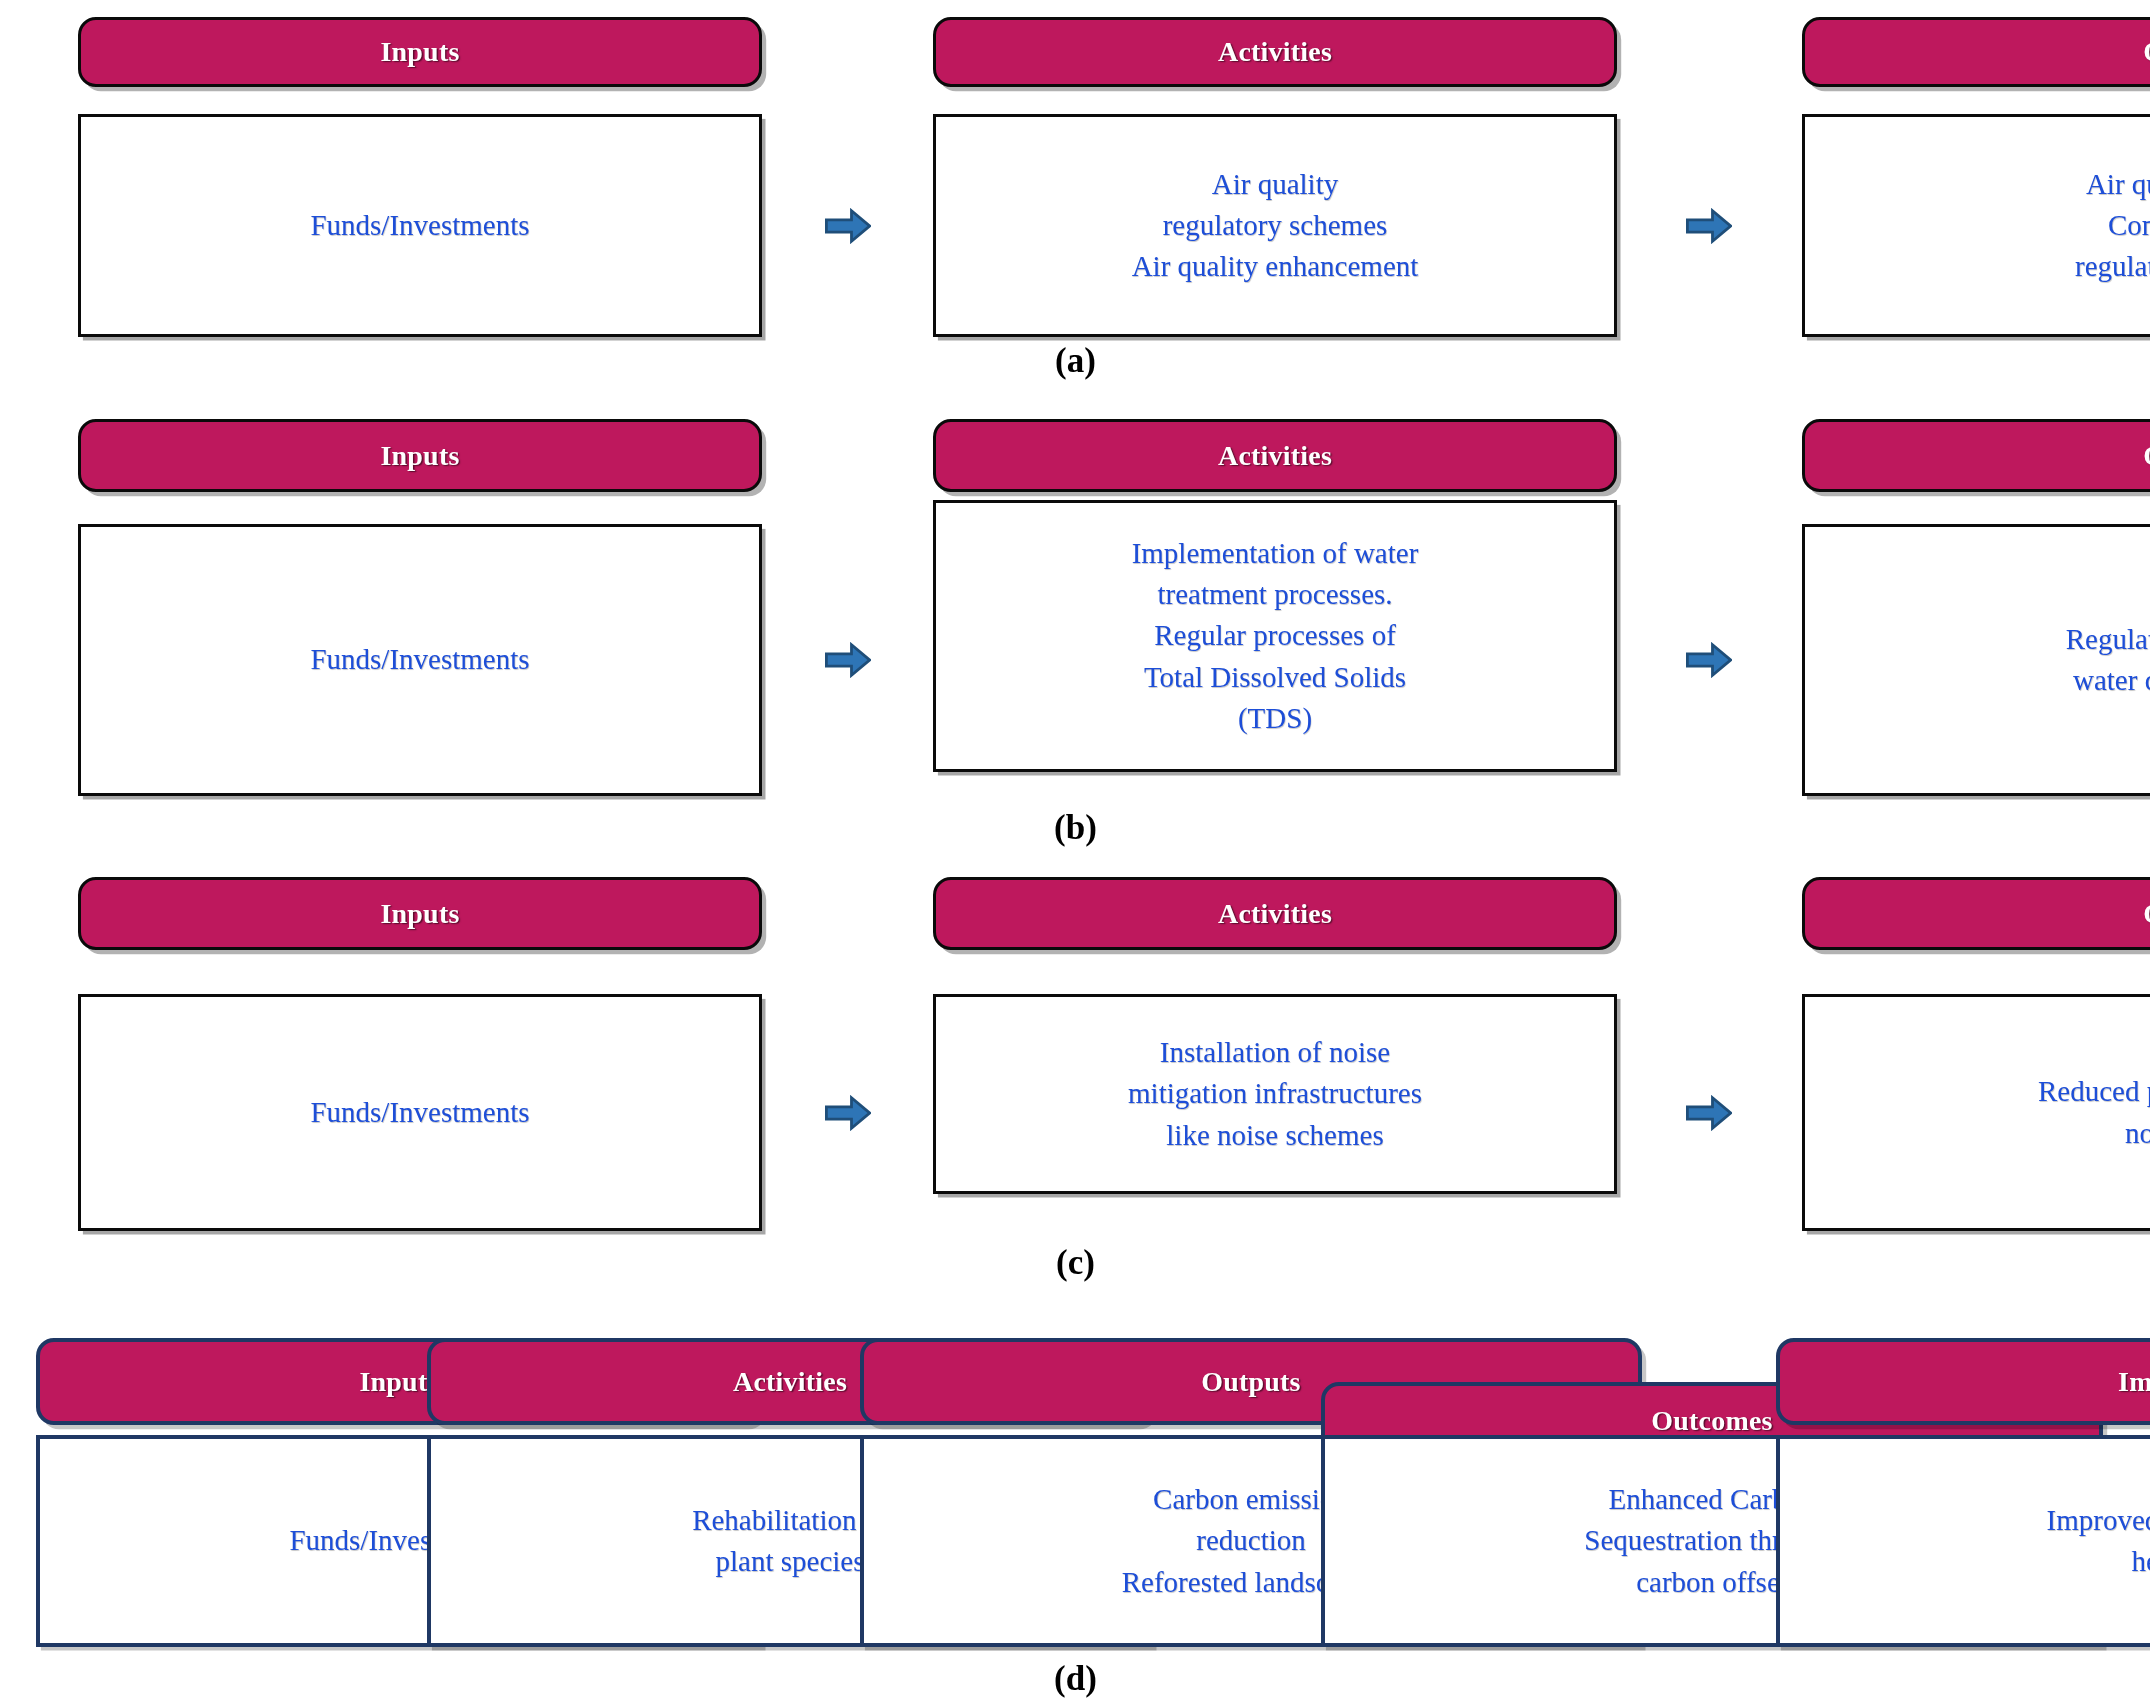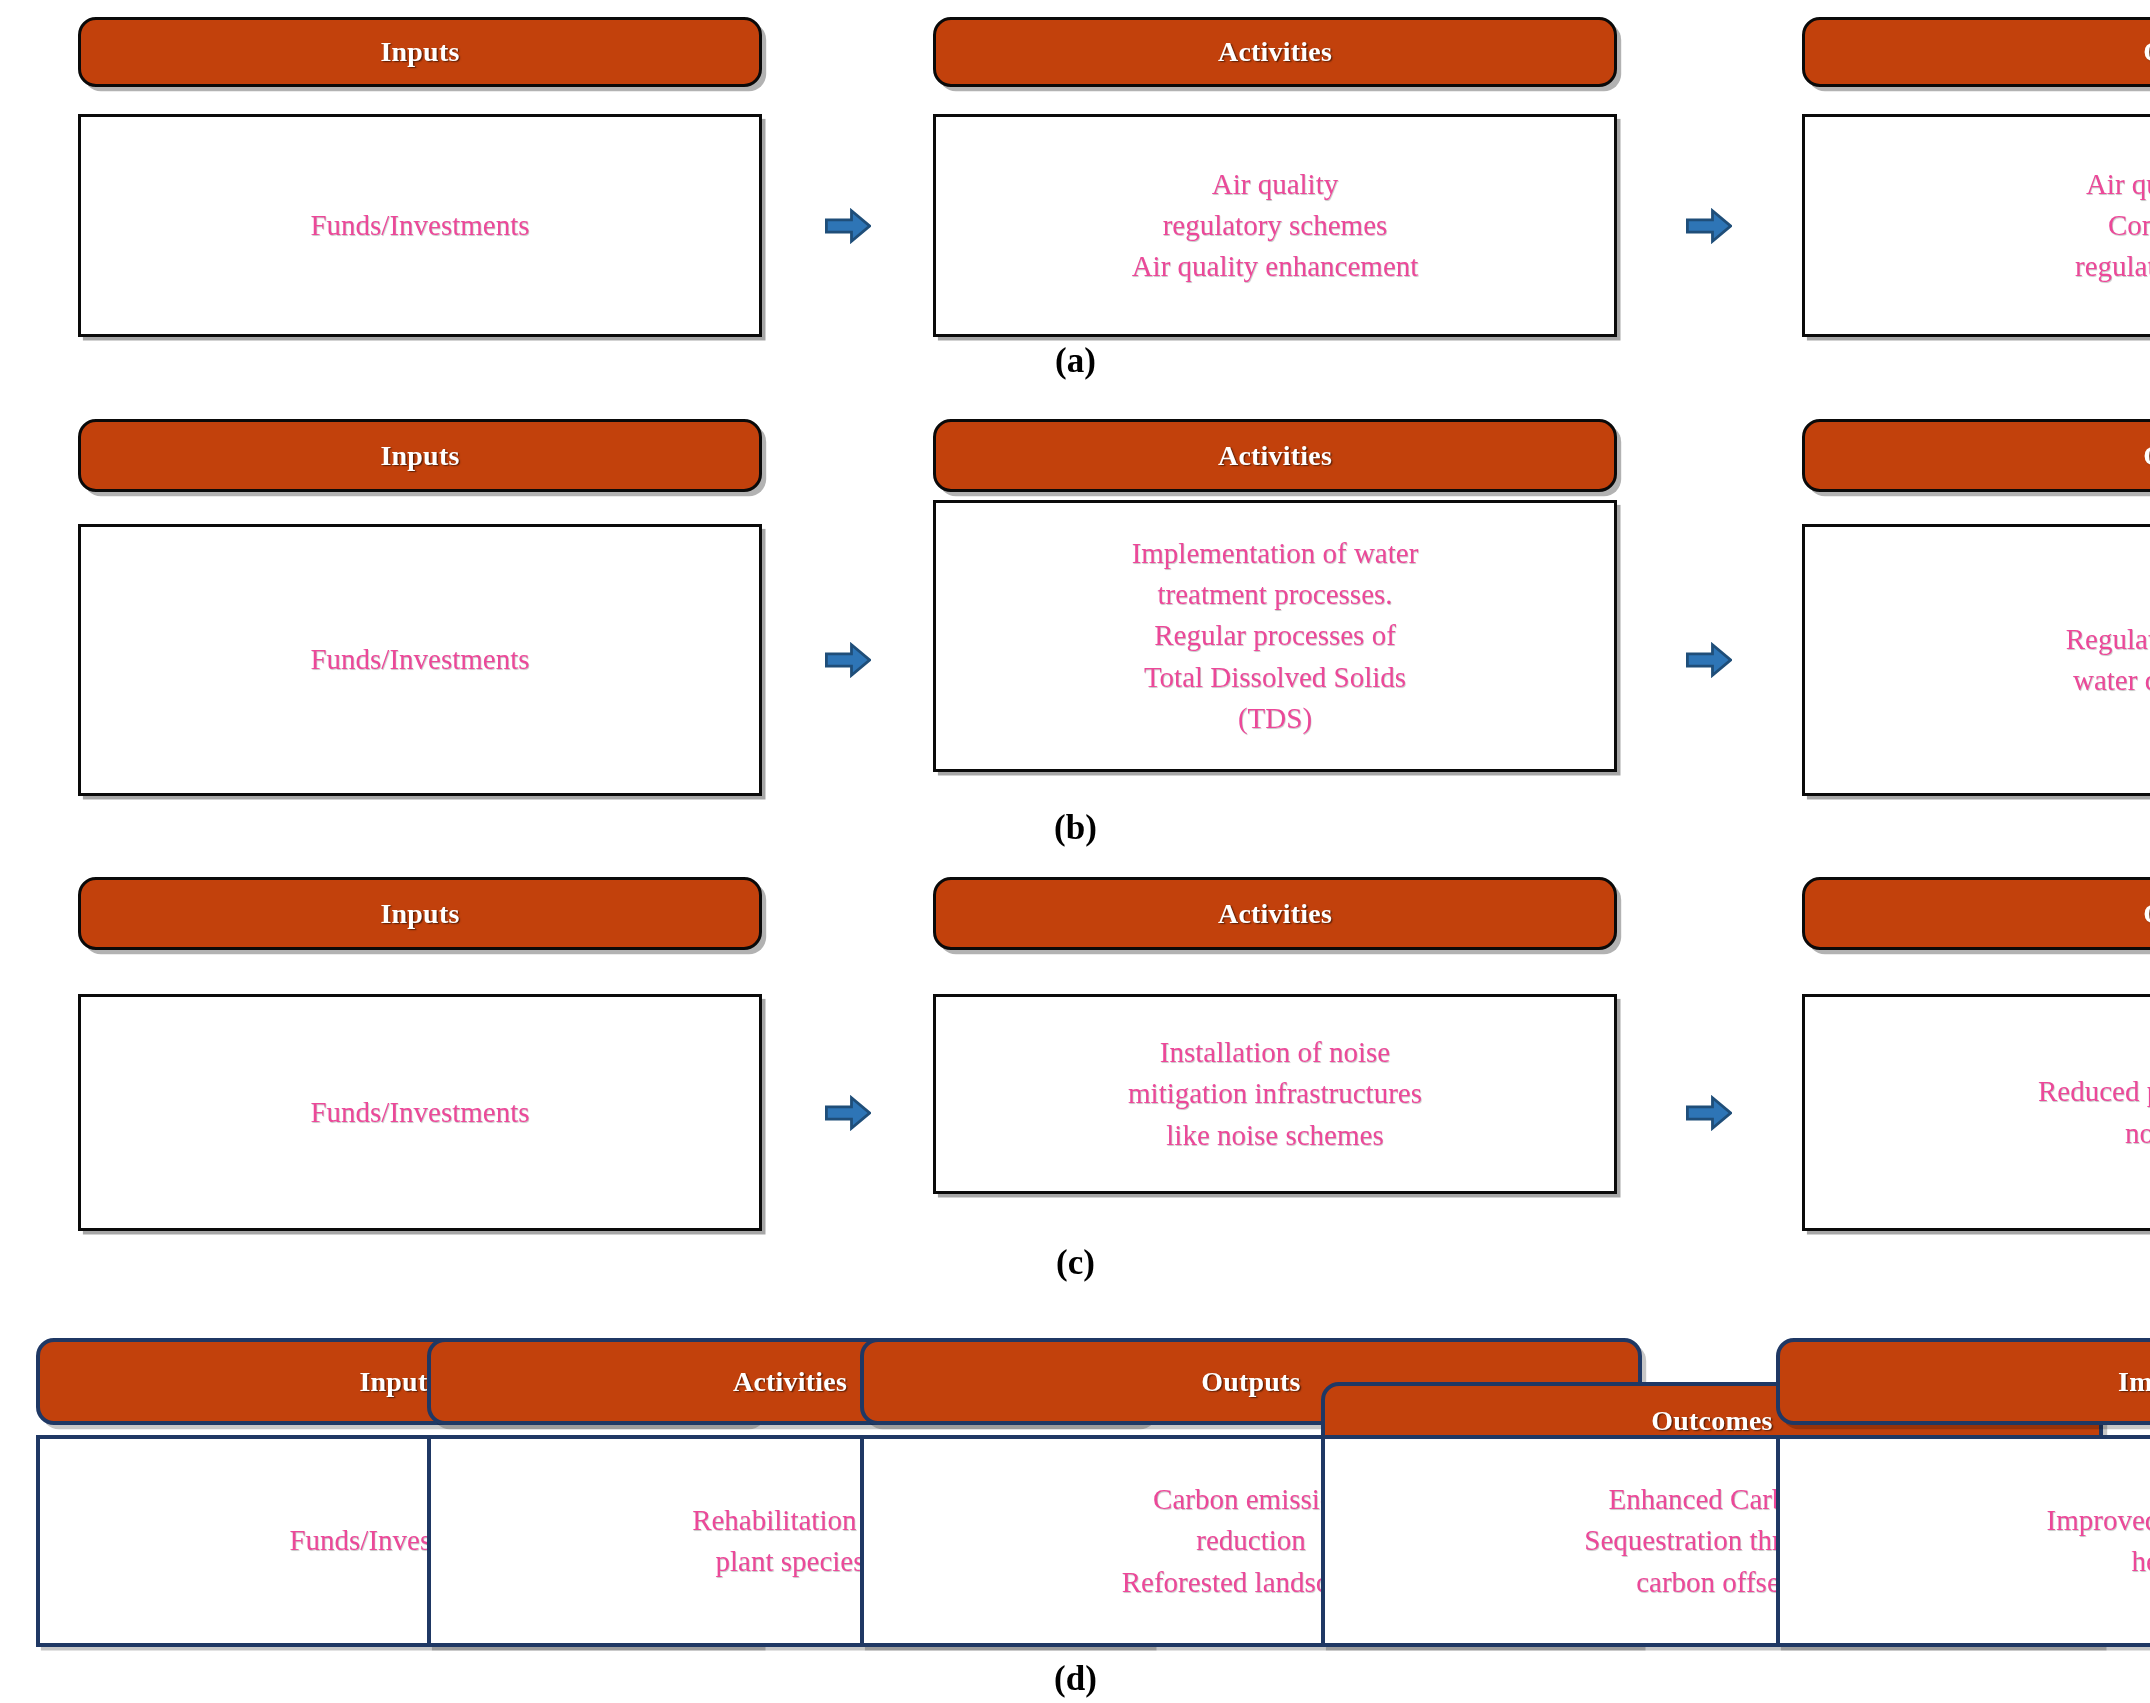--- a/index.html
+++ b/index.html
@@ -14,21 +14,21 @@
     font-family: "Liberation Serif", "DejaVu Serif", serif;
     overflow: hidden;
     position: relative;
   }
 
   .figure {
     position: relative;
     width: 2151px;
   }
   .hdr {
-    background: #c2410c;
+    background: #be185d;
     border-radius: 18px;
     display: flex;
     align-items: center;
     justify-content: center;
     box-sizing: border-box;
     height: 57px;
     position: relative;
   }
   .hdr.black {
     border: 3.5px solid #0a0a0a;
@@ -60,21 +60,21 @@
     border: 3.5px solid #0a0a0a;
     box-shadow: 4.2px 4.2px 0 -0.7px rgba(0,0,0,0.35);
   }
   .bx.navy {
     border: 4.2px solid #1F3864;
     box-shadow: 4.2px 4.2px 0 -0.7px rgba(0,0,0,0.22);
   }
   .bx-text {
     font-size: 29px;
     line-height: 1.42;
-    color: #ec4899;
+    color: #1d4ed8;
     padding: 2.8px 8.4px;
     text-shadow: 0.7px 0.7px 0.7px rgba(0,0,0,0.22);
     font-family: "Liberation Serif", "DejaVu Serif", serif;
   }
 
   
   .arrow {
     position: absolute;
     width: 46px;
     height: 36px;

